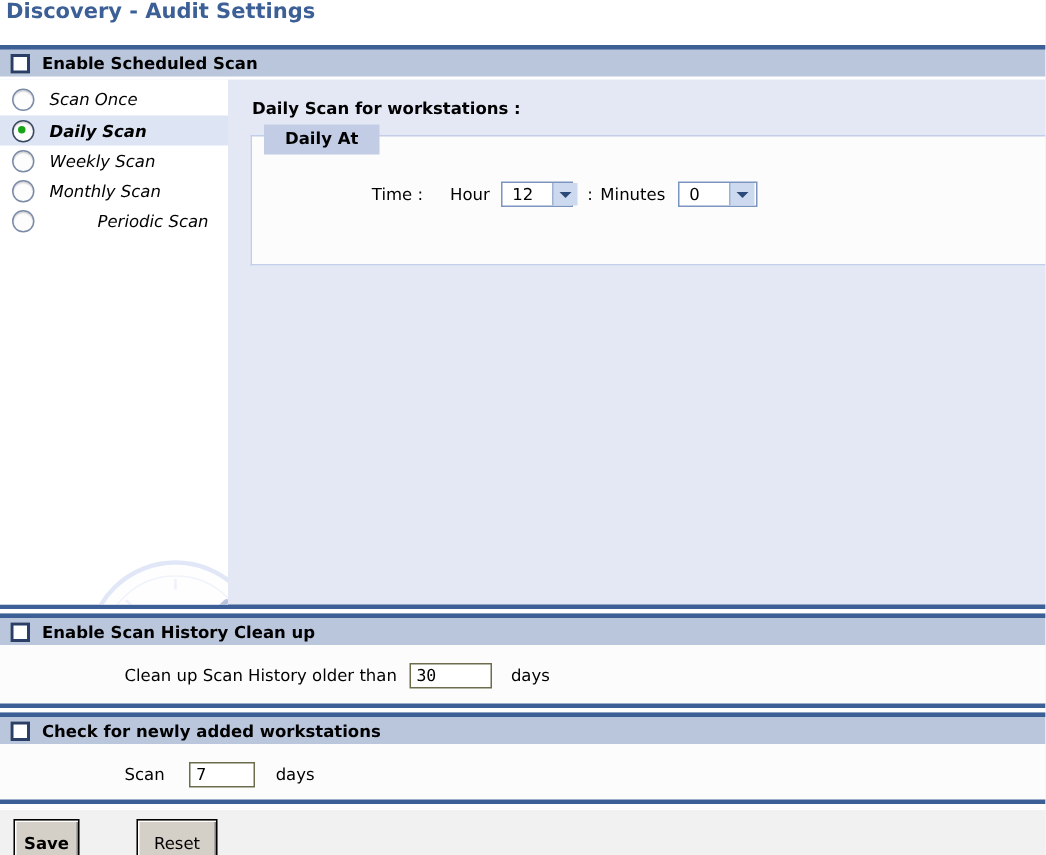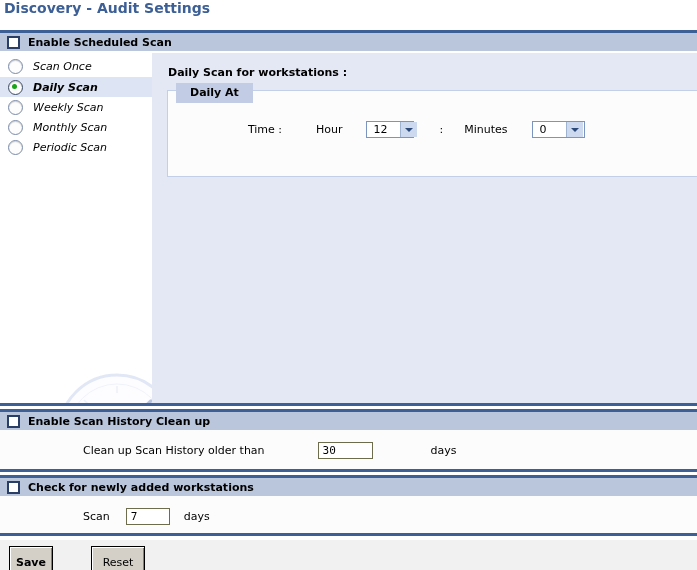--- a/index.html
+++ b/index.html
@@ -303,21 +303,21 @@
     <div class="radio-row" style="top:44px;">
       <span class="radio-mark"></span>
       <span class="radio-label">Weekly Scan</span>
     </div>
 
     <div class="radio-row" style="top:64px;">
       <span class="radio-mark"></span>
       <span class="radio-label">Monthly Scan</span>
     </div>
 
-    <div class="radio-row" style="top:84px;">
+    <div class="radio-row" style="top:84px;gap:32px;">
       <span class="radio-mark"></span>
       <span class="radio-label">Periodic Scan</span>
     </div>
 
     <svg id="clock-watermark" viewBox="0 0 124 124" xmlns="http://www.w3.org/2000/svg">
       <circle cx="62" cy="62" r="58" fill="#fdfdff" stroke="#c9d4ee" stroke-width="3"></circle>
       <circle cx="62" cy="62" r="49" fill="none" stroke="#e3e9f8" stroke-width="1"></circle>
       <g stroke="#dfe6f6" stroke-width="1.6">
         <line x1="62" y1="15" x2="62" y2="22"></line>
         <line x1="62" y1="102" x2="62" y2="109"></line>
@@ -336,21 +336,21 @@
   </div>
 
   <div id="content">
 
     <div id="content-heading">Daily Scan for workstations :</div>
 
     <div id="daily-fieldset"></div>
 
     <div id="daily-legend">Daily At</div>
 
-    <div class="form-row" style="left:72px; top:68px;gap:16px;">
+    <div class="form-row" style="left:72px; top:68px;">
       <span class="form-label" style="width:58px;">Time :</span>
 
       <span class="form-label" style="margin-left:18px;">Hour</span>
 
       <span class="combo" style="margin-left:7px; width:48px;">
         <span class="combo-val">12</span>
         <span class="combo-btn">
             <i></i>
           </span>
       </span>
@@ -370,21 +370,21 @@
 
   </div>
 </div>
 
 <div class="section-header" style="top:409px;">
   <span class="cbox"></span>
   <span class="sh-label">Enable Scan History Clean up</span>
 </div>
 
 <div class="panel" id="hist-body">
-  <div class="form-row" style="left:83px; top:12px;gap:45px;">
+  <div class="form-row" style="left:83px; top:12px;">
     <span class="form-label">Clean up Scan History older than</span>
     <input class="num-input" type="text" style="margin-left: 8px; width: 55px;" value="30">
     <span class="form-label" style="margin-left:13px;">days</span>
   </div>
 </div>
 
 <div class="section-header" style="top:475px;">
   <span class="cbox"></span>
   <span class="sh-label">Check for newly added workstations</span>
 </div>

